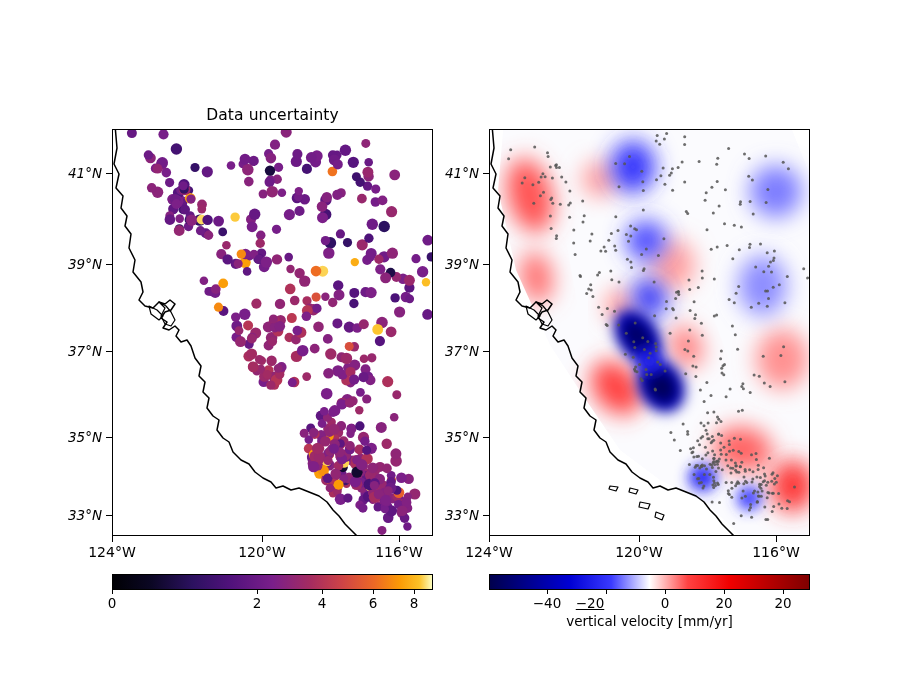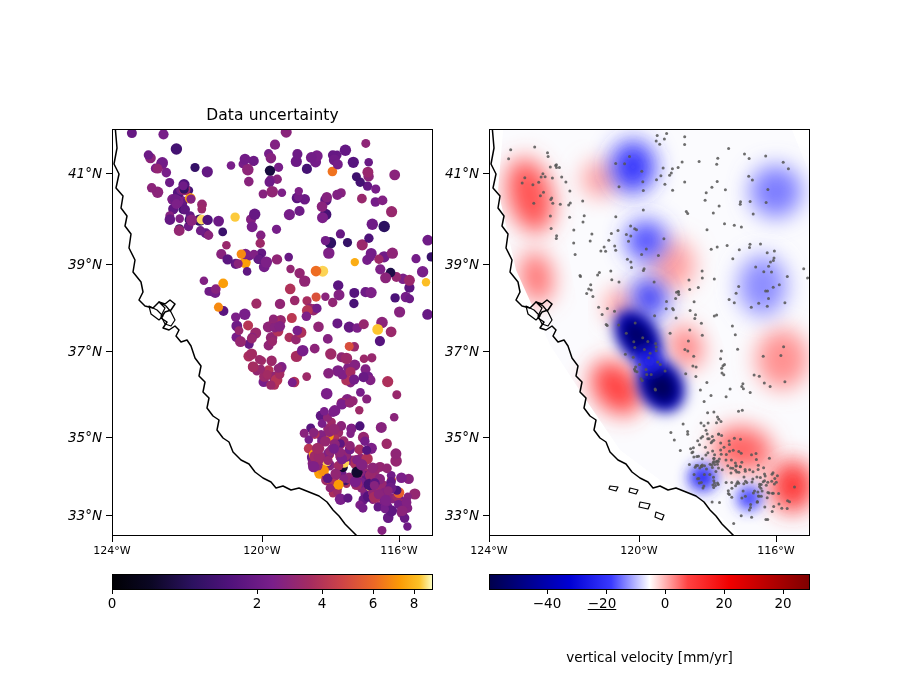--- a/index.html
+++ b/index.html
@@ -10,21 +10,21 @@
 
   
   .panel-title{position:absolute;text-align:center;font-size:15.5px;color:#000;
                letter-spacing:.1px;white-space:nowrap;}
 
   
   .axes{position:absolute;border:1.15px solid #000;box-sizing:border-box;
         background:#ffffff;overflow:hidden;}
 
   
-  .tick-x{position:absolute;font-size:11px;text-align:center;white-space:nowrap;}
+  .tick-x{position:absolute;font-size:14px;text-align:center;white-space:nowrap;}
   .tick-y{position:absolute;font-size:13.5px;text-align:right;white-space:nowrap;font-style:italic;}
   .tickmark-x{position:absolute;width:1.1px;background:#000;}
   .tickmark-y{position:absolute;height:1.1px;background:#000;}
 
   
   .cbar{position:absolute;border:1.1px solid #000;box-sizing:border-box;}
   .cbar-label{position:absolute;font-size:13.5px;text-align:center;white-space:nowrap;}
   .cbar-tick{position:absolute;font-size:13.5px;text-align:center;white-space:nowrap;}
   .cbar-tickmark{position:absolute;width:1.1px;height:4px;background:#000;}
 
@@ -1138,20 +1138,20 @@
   <div class="tick-x" style="left:736px;top:516px;width:80px;">116°W</div>
 
   <div class="cbar" id="cbarR" style="left: 489px; top: 546px; width: 321px; height: 16px; background: linear-gradient(to right, rgb(0, 0, 77) 0%, rgb(0, 0, 143) 12%, rgb(0, 0, 212) 25%, rgb(58, 58, 255) 38%, rgb(255, 255, 255) 50%, rgb(255, 66, 66) 62%, rgb(241, 0, 0) 75%, rgb(180, 0, 0) 88%, rgb(127, 0, 0) 100%);"></div>
   <div class="cbar-tickmark" style="left:547px;top:562px;"></div>
   <div class="cbar-tickmark" style="left:606px;top:562px;"></div>
   <div class="cbar-tickmark" style="left:665px;top:562px;"></div>
   <div class="cbar-tickmark" style="left:724px;top:562px;"></div>
   <div class="cbar-tickmark" style="left:783px;top:562px;"></div>
 
   <div class="cbar-tick" style="left:517px;top:567px;width:60px;">−40</div>
-  <div class="cbar-tick" style="left:572px;top:567px;width:60px;text-decoration:underline;">−20</div>
+  <div class="cbar-tick" style="left:560px;top:567px;width:60px;text-decoration:underline;">−20</div>
   <div class="cbar-tick" style="left:635px;top:567px;width:60px;">0</div>
   <div class="cbar-tick" style="left:694px;top:567px;width:60px;">20</div>
   <div class="cbar-tick" style="left:753px;top:567px;width:60px;">20</div>
 
-  <div class="cbar-label" style="left:489px;top:621px;width:321px;">vertical velocity [mm/yr]</div>
+  <div class="cbar-label" style="left:489px;top:585px;width:321px;">vertical velocity [mm/yr]</div>
 
 </div>
 
 </body></html>

